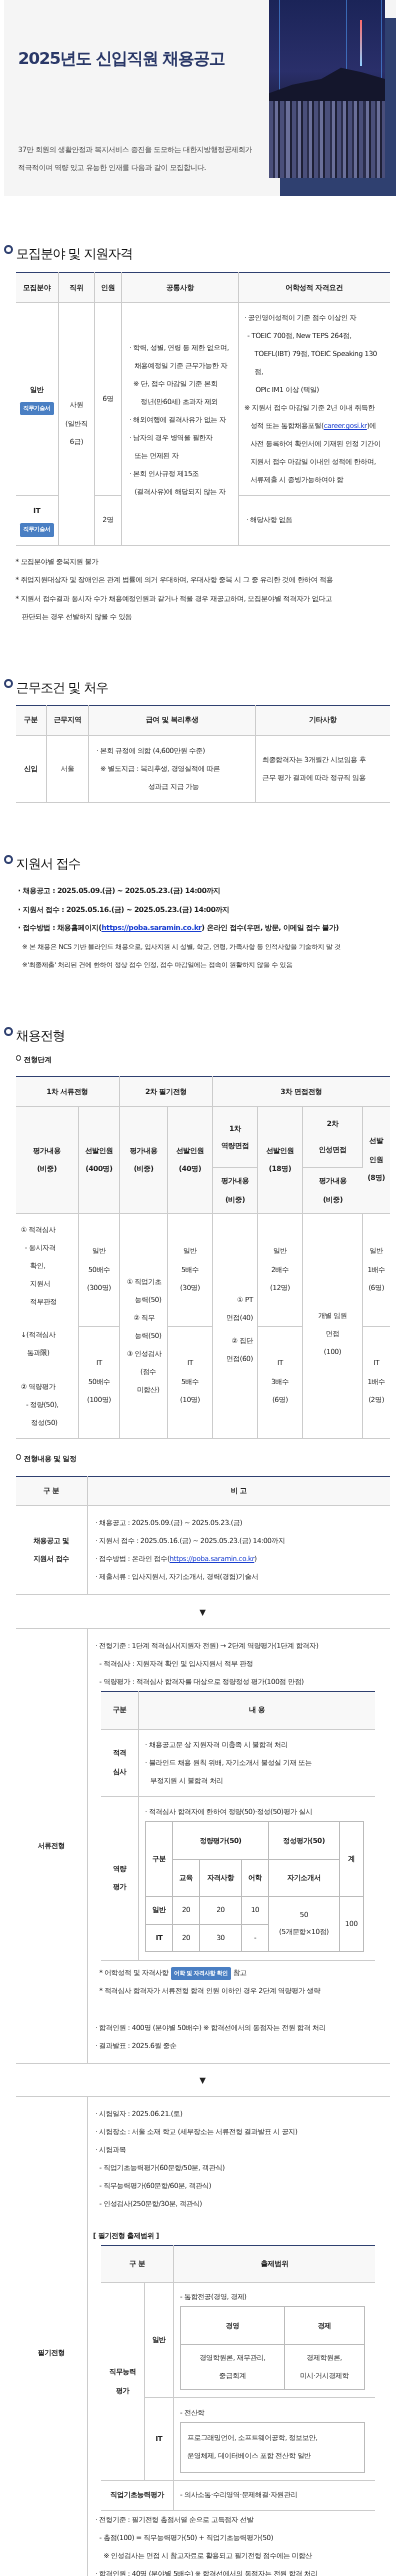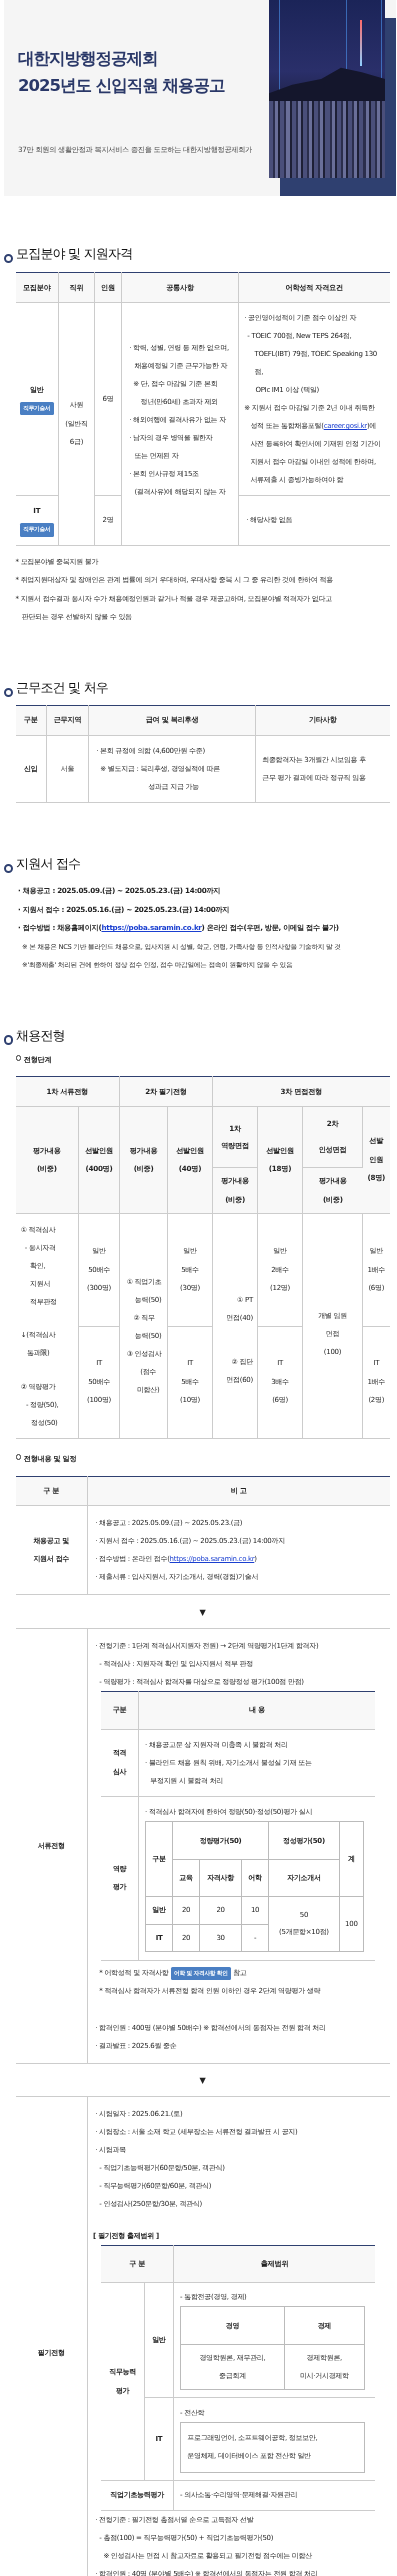--- a/index.html
+++ b/index.html
@@ -8,21 +8,21 @@
 .hero{position:relative;height:196px}
 .hero-bg{position:absolute;left:3.6px;top:0;width:392px;height:196px;background:#f5f5f5}
 .hero-navy{position:absolute;left:280px;top:18px;width:116px;height:178px;background:#2f4070}
 .hero-photo{position:absolute;left:269px;top:0;width:116px;height:178px;background:linear-gradient(180deg,#1b2458 0%,#2a2f6a 40%,#1c1f3f 62%,#3a3550 78%,#222 100%);overflow:hidden}
 .hero-photo .mtn{position:absolute;left:0;right:0;top:62px;height:57px;background:#14162c;clip-path:polygon(0 55%,20% 40%,45% 30%,62% 10%,80% 18%,100% 30%,100% 100%,0 100%)}
 .hero-photo .city{position:absolute;left:0;right:0;bottom:0;height:77px;background:repeating-linear-gradient(90deg,#4a4f7a 0 4.1px,#2b2e4c 4.1px 6.2px,#6a6f99 6.2px 9.3px,#1e2036 9.3px 11.3px)}
 .hero-photo .tower{position:absolute;left:91px;top:19.6px;width:2.1px;height:46px;background:linear-gradient(#ff6a6a,#8fd0ff)}
 .hero-photo .beam{position:absolute;top:0;width:1px;height:178px;background:rgba(80,160,255,.55)}
 .hero-title{position:absolute;left:18px;top:45px;font-size:16.5px;font-weight:bold;color:#2a3868;line-height:27px;letter-spacing:-1px}
 .hero-desc{position:absolute;left:18px;top:141px;font-size:7.2px;color:#444;line-height:18px}
-.sec-title{display:flex;align-items:flex-end;margin:0 0 0 3.6px;font-size:13px;color:#111;letter-spacing:-0.8px}
+.sec-title{display:flex;align-items:flex-start;margin:0 0 0 3.6px;font-size:13px;color:#111;letter-spacing:-0.8px}
 .sec-title .ring{width:9.3px;height:9.3px;border:2.1px solid #2f4070;border-radius:50%;margin-right:3.1px;flex:none}
 .sub-title{margin-left:15.5px;font-size:7.2px;font-weight:bold;display:flex;}
 .sub-title .oc{width:5.7px;height:5.7px;border:0.5px solid #333;border-radius:50%;margin-right:2.6px}
 .tbl{width:374px;margin-left:15.5px;border-collapse:collapse;border-top:1.5px solid #2f4070}
 .tbl th{background:#f8f8f8;font-weight:bold;font-size:7.2px;padding:9.3px 3.1px;border-bottom:0.5px solid #ccc;border-right:0.5px solid #ccc}
 .tbl td{font-size:7px;padding:6.2px 4.1px;border-bottom:0.5px solid #ccc;border-right:0.5px solid #ccc;line-height:18px;vertical-align:middle}
 .tbl th:last-child,.tbl td:last-child{border-right:none}
 .c{text-align:center}
 .b{font-weight:bold}
 .badge{display:inline-block;background:#4a7fc3;color:#fff;font-size:5.7px;font-weight:bold;padding:0 3.6px;border-radius:1.5px;line-height:13.4px;cursor:pointer}
@@ -49,25 +49,25 @@
     <div class="hero-navy"></div>
     <div class="hero-photo">
       <div class="beam" style="left:10.3px"></div>
         <div class="beam" style="left:77px"></div>
         <div class="beam" style="left:112px"></div>
       <div class="mtn"></div>
         <div class="tower"></div>
         <div class="city"></div>
     </div>
     <div class="hero-title">
-      <div>대한지방행정공제회</div>
       <div>2025년도 신입직원 채용공고</div>
     </div>
     <div class="hero-desc">
       <div>37만 회원의 생활안정과 복지서비스 증진을 도모하는 대한지방행정공제회가</div>
+      <div>적극적이며 역량 있고 유능한 인재를 다음과 같이 모집합니다.</div>
     </div>
   </div>
 
   <div style="height:49px"></div>
 
   <div class="sec-title">
       <span class="ring"></span>
       <span>모집분야 및 지원자격</span>
     </div>
   <div style="height:9.3px"></div>
@@ -239,21 +239,21 @@
         <div>③ 인성검사</div>
         <div style="padding-left:8.2px">(점수</div>
         <div style="padding-left:8.2px">미합산)</div>
       </td>
       <td style="white-space:pre-line;line-height:18.5px">일반
 5배수
 (30명)</td>
       <td rowspan="2" style="text-align:right;padding-left:5px;vertical-align:top;padding-top:77px">
         <div>① PT</div>
         <div style="padding-left:7.2px">면접(40)</div>
-        <div style="margin-top:26px">② 집단</div>
+        <div style="margin-top:5px">② 집단</div>
         <div style="padding-left:7.2px">면접(60)</div>
       </td>
       <td style="white-space:pre-line;line-height:18.5px">일반
 2배수
 (12명)</td>
       <td rowspan="2" style="vertical-align:top;padding-top:93px">
         <div>개별 임원</div>
         <div>면접</div>
         <div>(100)</div>
       </td>

